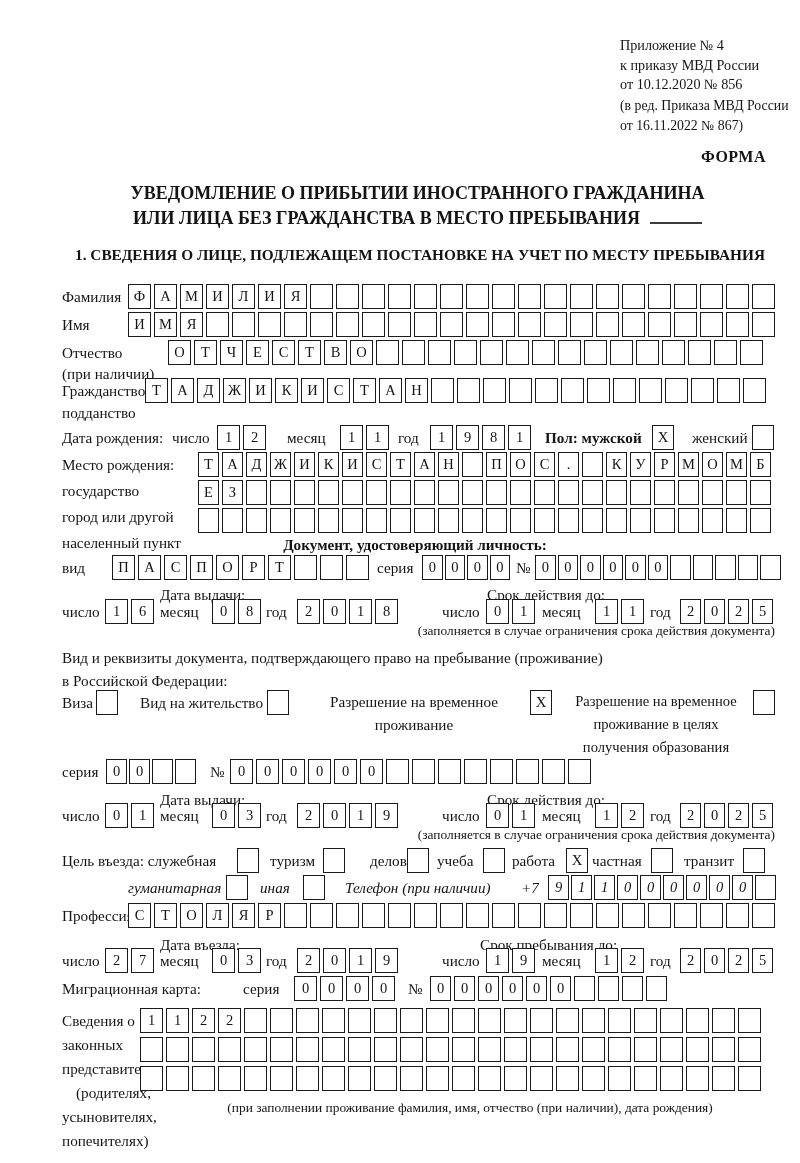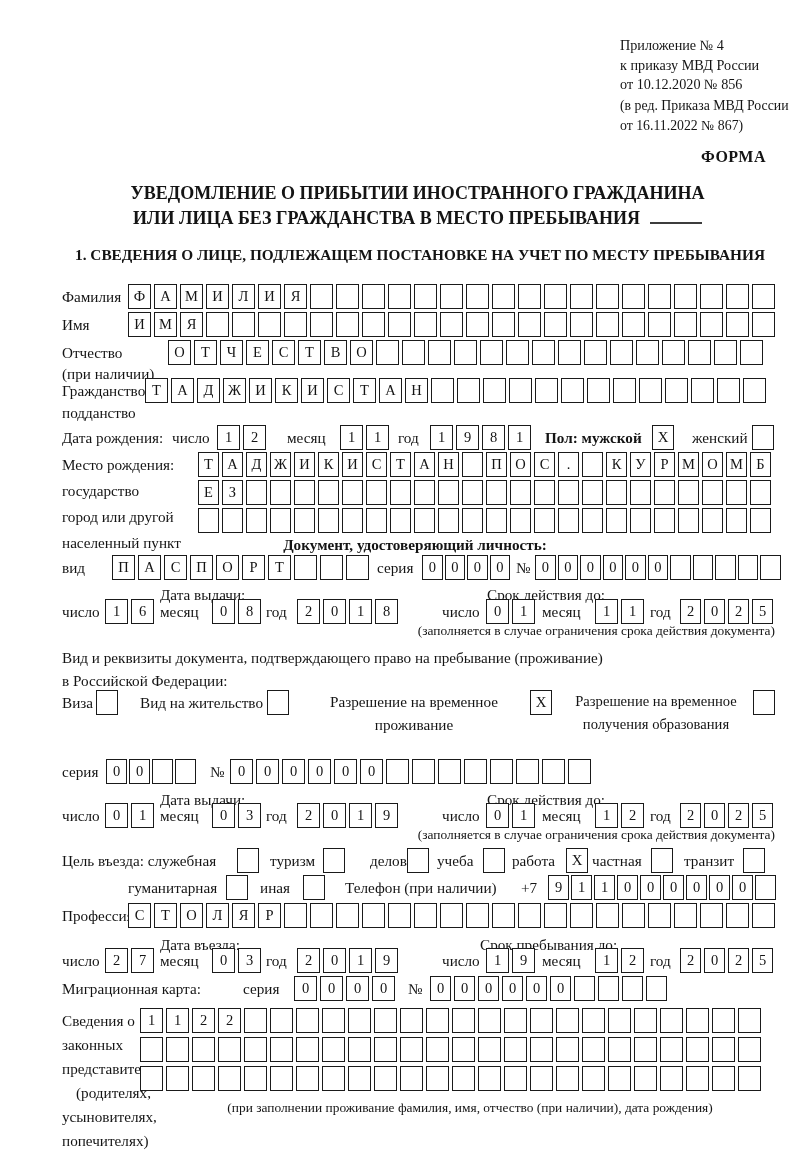--- a/index.html
+++ b/index.html
@@ -365,20 +365,21 @@
     <span class="abs cb" style="left:96px;"></span>
     <span class="abs lbl" style="left:140px;">Вид на жительство</span>
     <span class="abs cb" style="left:267px;"></span>
     <span class="abs center" style="left:300px;width:228px;font-size:15.2px;line-height:23px;">
       <span style="display:block;">Разрешение на временное</span>
       <span style="display:block;">проживание</span>
     </span>
     <span class="abs cb" style="left:530px;">X</span>
     <span class="abs center" style="left:563px;width:186px;font-size:14.6px;line-height:23px;">
       <span style="display:block;">Разрешение на временное</span>
+      <span style="display:block;">проживание в целях</span>
       <span style="display:block;">получения образования</span>
     </span>
     <span class="abs cb" style="left:753px;"></span>
   </div>
 
   <div class="abs" style="top:759px;left:0;width:800px;height:26px;">
     <span class="abs lbl" style="left:62px;">серия</span>
     <span class="abs cells p23" style="left:106px;">
         <span class="c">0</span>
         <span class="c">0</span>
@@ -455,21 +456,21 @@
     <span class="abs lbl" style="left:437px;">учеба</span>
     <span class="abs cb" style="left:483px;"></span>
     <span class="abs lbl" style="left:512px;">работа</span>
     <span class="abs cb" style="left:566px;">X</span>
     <span class="abs lbl" style="left:592px;">частная</span>
     <span class="abs cb" style="left:651px;"></span>
     <span class="abs lbl" style="left:684px;">транзит</span>
     <span class="abs cb" style="left:743px;"></span>
   </div>
 
-  <div class="abs" style="top:875px;left:0;width:756px;height:26px;">
+  <div class="abs" style="top:875px;left:0;width:756px;height:26px;font-style:italic;">
     <span class="abs lbl" style="left:128px;">гуманитарная</span>
     <span class="abs cb" style="left:226px;"></span>
     <span class="abs lbl" style="left:260px;">иная</span>
     <span class="abs cb" style="left:303px;"></span>
     <span class="abs lbl" style="left:345px;">Телефон (при наличии)</span>
     <span class="abs lbl" style="left:521px;">+7</span>
     <span class="abs cells p23" style="left:548px;">
         <span class="c">9</span>
         <span class="c">1</span>
         <span class="c">1</span>

